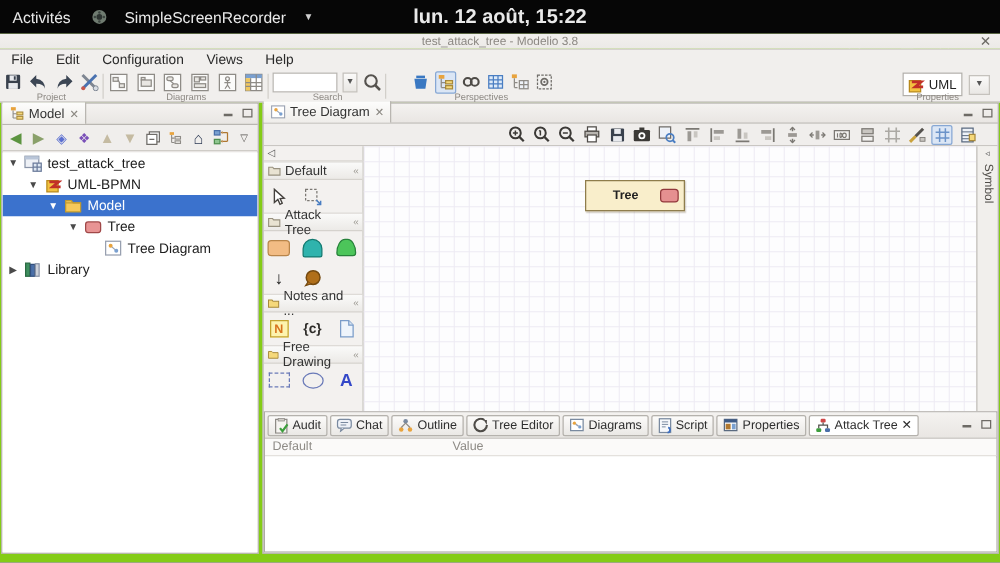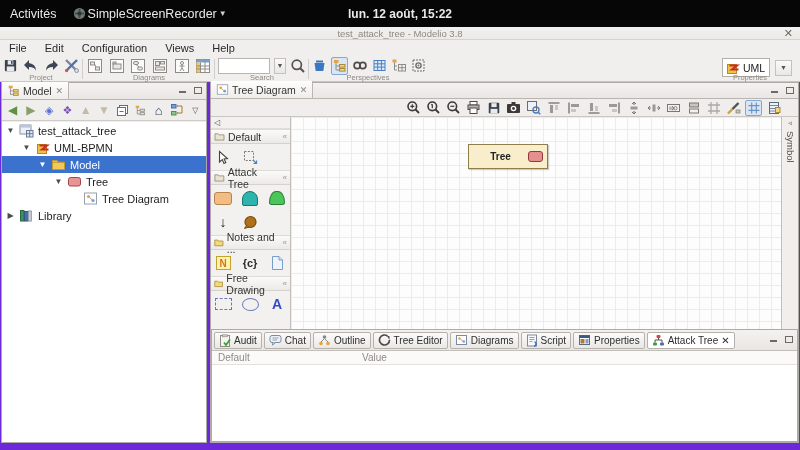--- a/index.html
+++ b/index.html
@@ -1,26 +1,26 @@
 <!DOCTYPE html>
 <html><head>
 <meta charset="utf-8">
 <style>
   * { box-sizing: border-box; margin: 0; padding: 0; }
   html,body { background:#888; }
   .screen {
     position: relative; width: 800px; height: 450px; overflow: hidden;
-    font-family: "Liberation Sans", sans-serif; background:#6d28d9;
+    font-family: "Liberation Sans", sans-serif; background:#84cc16;
     -webkit-font-smoothing: antialiased;
   }
   
   .gnome { position:absolute; left:0; top:0; width:800px; height:27px; background:#060606; color:#e9e9e9; font-size:12.5px; }
   .gnome .left { position:absolute; left:10px; top:0; height:27px; display:flex; align-items:center; gap:16px; }
-  .gnome .appmenu { display:flex; align-items:center; gap:2px; }
-  .gnome .clock { position:absolute; left:0; right:0; top:0; height:27px; display:flex; align-items:center; justify-content:center; font-weight:bold; font-size:12px; }
+  .gnome .appmenu { display:flex; align-items:center; gap:14px; }
+  .gnome .clock { position:absolute; left:0; right:0; top:0; height:27px; display:flex; align-items:center; justify-content:center; font-weight:bold; font-size:16px; }
   .gnome .right { position:absolute; right:8px; top:0; height:27px; display:flex; align-items:center; gap:8px; font-size:12px;margin-top:20px; }
   .caret { font-size:8px; color:#cfcfcf; }
   
   .titlebar { position:absolute; left:0; top:27px; width:800px; height:13px; background:linear-gradient(#f2f0ee,#eceae7); border-bottom:1px solid #d6d3cf; }
   .titlebar .title { position:absolute; left:0; right:0; top:0; height:13px; display:flex; align-items:center; justify-content:center; font-size:9.5px; color:#8c8883; }
   .titlebar .close { position:absolute; right:7px; top:0; height:13px; display:flex; align-items:center; color:#6e6b66; font-size:11px; cursor:default; }
   .menubar { position:absolute; left:0; top:40px; width:800px; height:16px; background:#f1efed; font-size:11px; color:#2a2a2a; display:flex; align-items:center; }
   .menubar .mi { padding:0 9px; height:16px; display:flex; align-items:center; }
   
   .toolbar { position:absolute; left:0; top:56px; width:800px; height:26px; background:#f1efed; border-bottom:1px solid #c9c6c2; }
@@ -237,21 +237,21 @@
             <svg width="16" height="16" viewBox="0 0 16 16">
               <circle cx="6.8" cy="6.8" r="4.6" fill="none" stroke="#55524e" stroke-width="1.7"></circle>
               <path d="M10.2 10.2 L14 14" stroke="#55524e" stroke-width="2"></path>
             </svg>
           </span>
       </div>
       <div class="glabel">Search</div>
     </div>
     <div class="tsep" style="left:308px"></div>
 
-    <div class="tgroup" style="left:312px;width:112px">
+    <div class="tgroup" style="left:329px;width:112px">
       <div class="icons">
         <span class="tbtn">
             <svg width="15" height="15" viewBox="0 0 15 15">
               <rect x="4" y="2.5" width="7" height="2" fill="#3a78c2"></rect>
               <path d="M2.5 5 h10 l-1.2 8 h-7.6 z" fill="#3a78c2"></path>
             </svg>
           </span>
         <span class="tbtn persel">
             <svg width="15" height="15" viewBox="0 0 15 15">
               <rect x="2" y="2" width="4.5" height="3" fill="#e8a33d"></rect>

